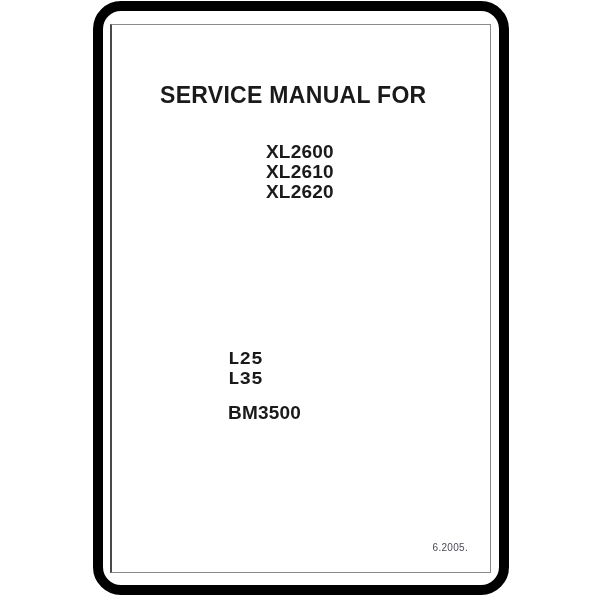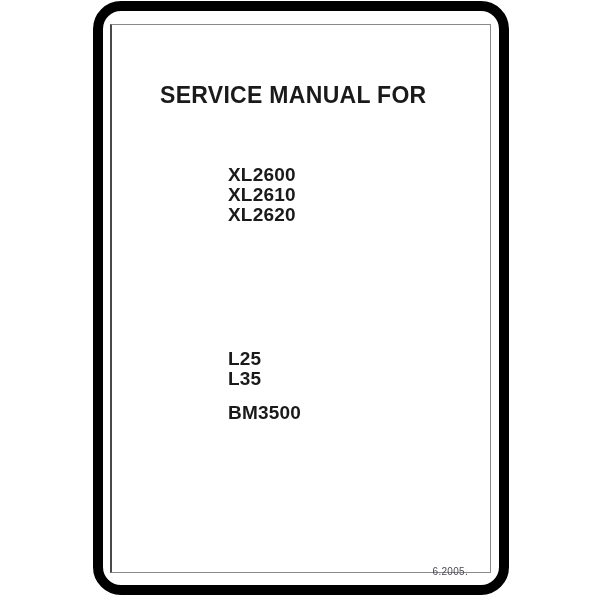--- a/index.html
+++ b/index.html
@@ -53,30 +53,30 @@
   }
   .group {
     position: absolute;
     left: 116px;
     color: #1a1a1a;
     font-size: 19px;
     line-height: 20px;
     font-weight: bold;
     letter-spacing: 0.2px;
   }
-  .g1 { top: 140px; }
+  .g1 { top: 117px; margin-left: 38px; }
   .g2 { top: 200px; }
   .g3 { top: 293px; }
-  .g4 { top: 324px; }
+  .g4 { top: 324px; font-family: Liberation Mono, monospace; }
   .g5 { top: 378px; }
   .model { white-space: nowrap; }
   .revision {
     position: absolute;
     right: 22px;
-    top: 541px;
+    top: 517px;
     font-size: 10px;
     line-height: 12px;
     color: #4a4a55;
     letter-spacing: 0.3px;
   }
 </style>
 </head>
 <body>
 
 <div class="canvas">

